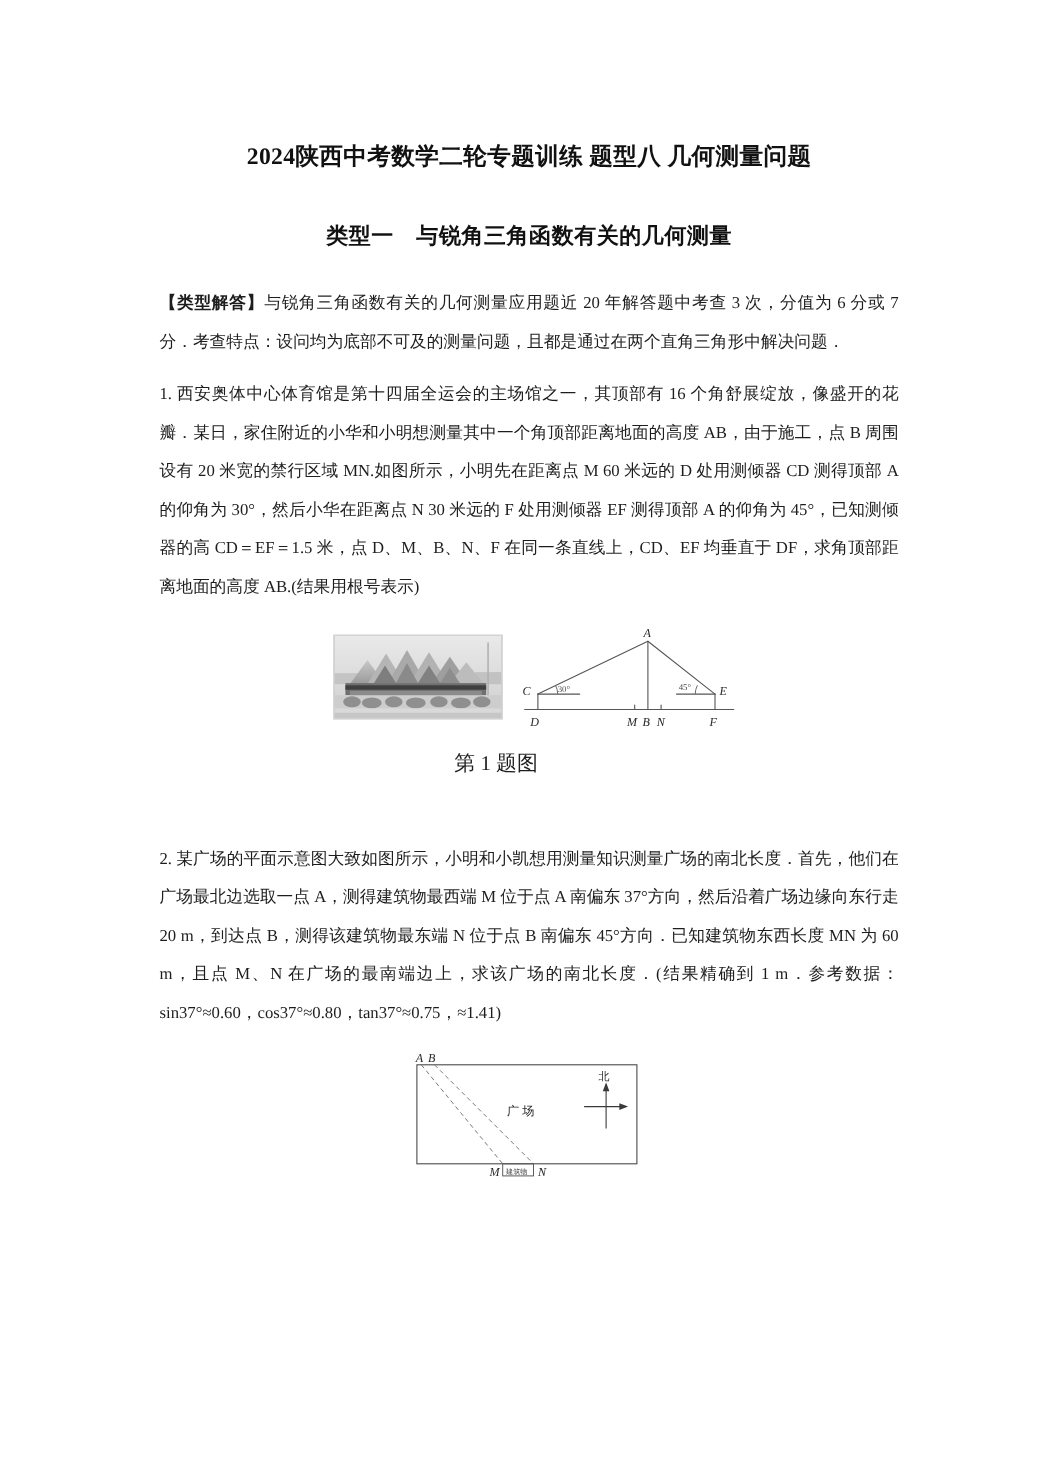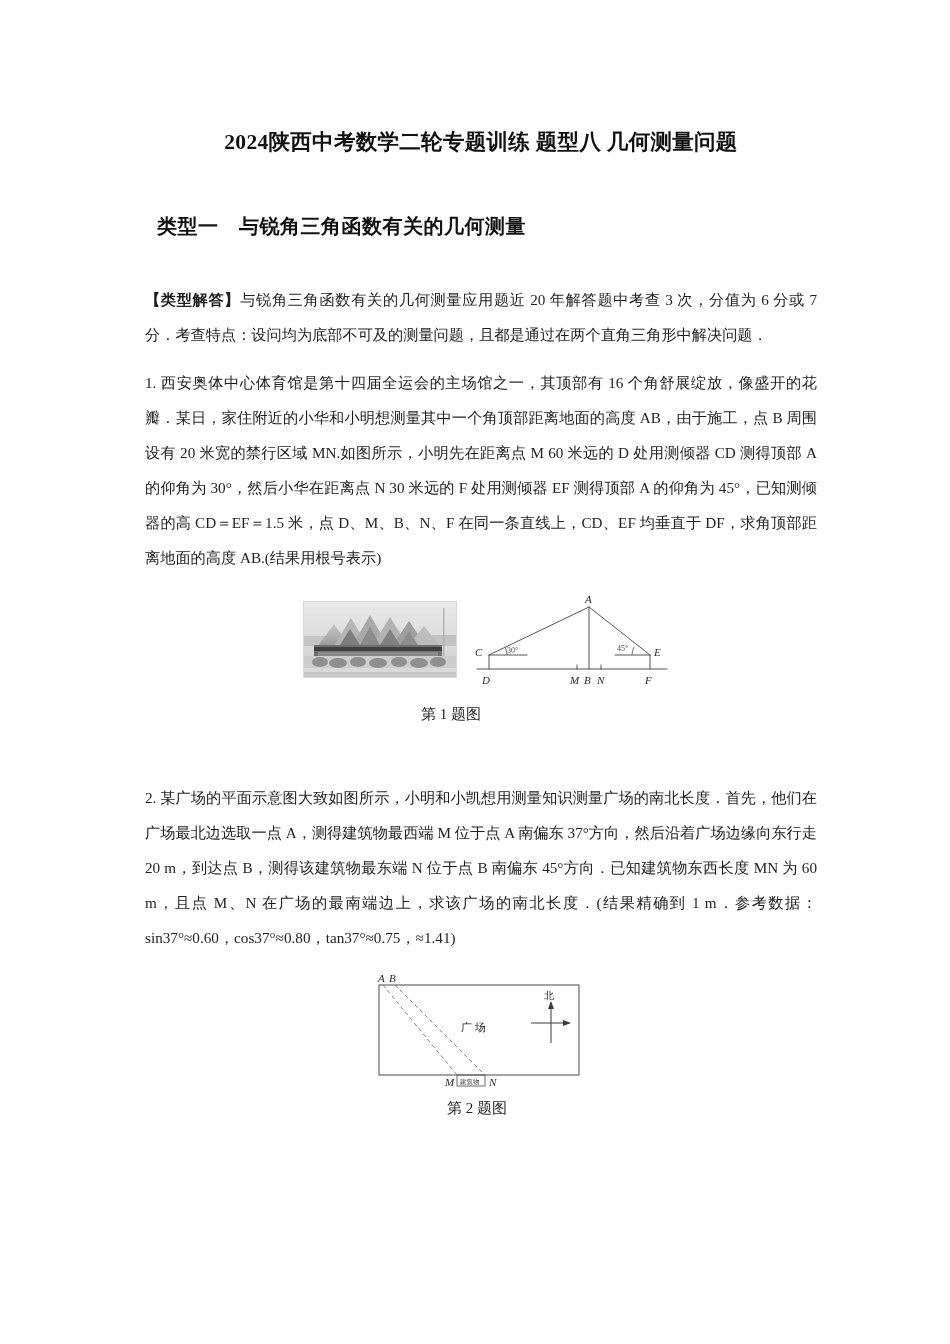--- a/index.html
+++ b/index.html
@@ -36,21 +36,22 @@
     text-align: center;
     letter-spacing: 0.3px;
     margin: 0;
     padding-top: 128px;
     line-height: 1.35;
     color: #111;
   }
   .section-title {
     font-size: 20px;
     font-weight: bold;
-    margin: 12px;
+    text-align: center;
+    margin: 0;
     padding-top: 44px;
     letter-spacing: 0.5px;
     color: #111;
   }
 
   
   .para {
     font-size: 15.2px;
     line-height: 35px;
     text-align: justify;
@@ -68,21 +69,21 @@
   .figure-wrap {
     width: 672px;
     text-align: center;
   }
   .fig1-row {
     height: 96px;
     position: relative;
     margin-top: 18px;
   }
   .fig-caption {
-    font-size: 15px;
+    font-size: 19px;
     text-align: center;
     margin: 0;
     padding-top: 14px;
     color: #1d1d1d;
   }
   .fig1-caption { padding-top: 16px; padding-right: 60px; }
   .fig2-caption { padding-top: 12px; padding-right: 8px; }
 
   
   .photo-box {
@@ -264,17 +265,16 @@
               <text x="26" y="13">B</text>
               <text x="82" y="117">M</text>
               <text x="126" y="117">N</text>
             </g>
             <text x="98" y="62" fill="#2a2a2a" font-size="11">广 场</text>
             <text x="97" y="115" fill="#3a3a3a" font-size="6.5">建筑物</text>
             <text x="181" y="30" fill="#2a2a2a" font-size="10">北</text>
           </svg>
         </div>
       </div>
-      <p class="fig-caption fig2-caption">第 2 题图</p>
     </div>
 
   </div>
 </div>
 
 </body></html>

